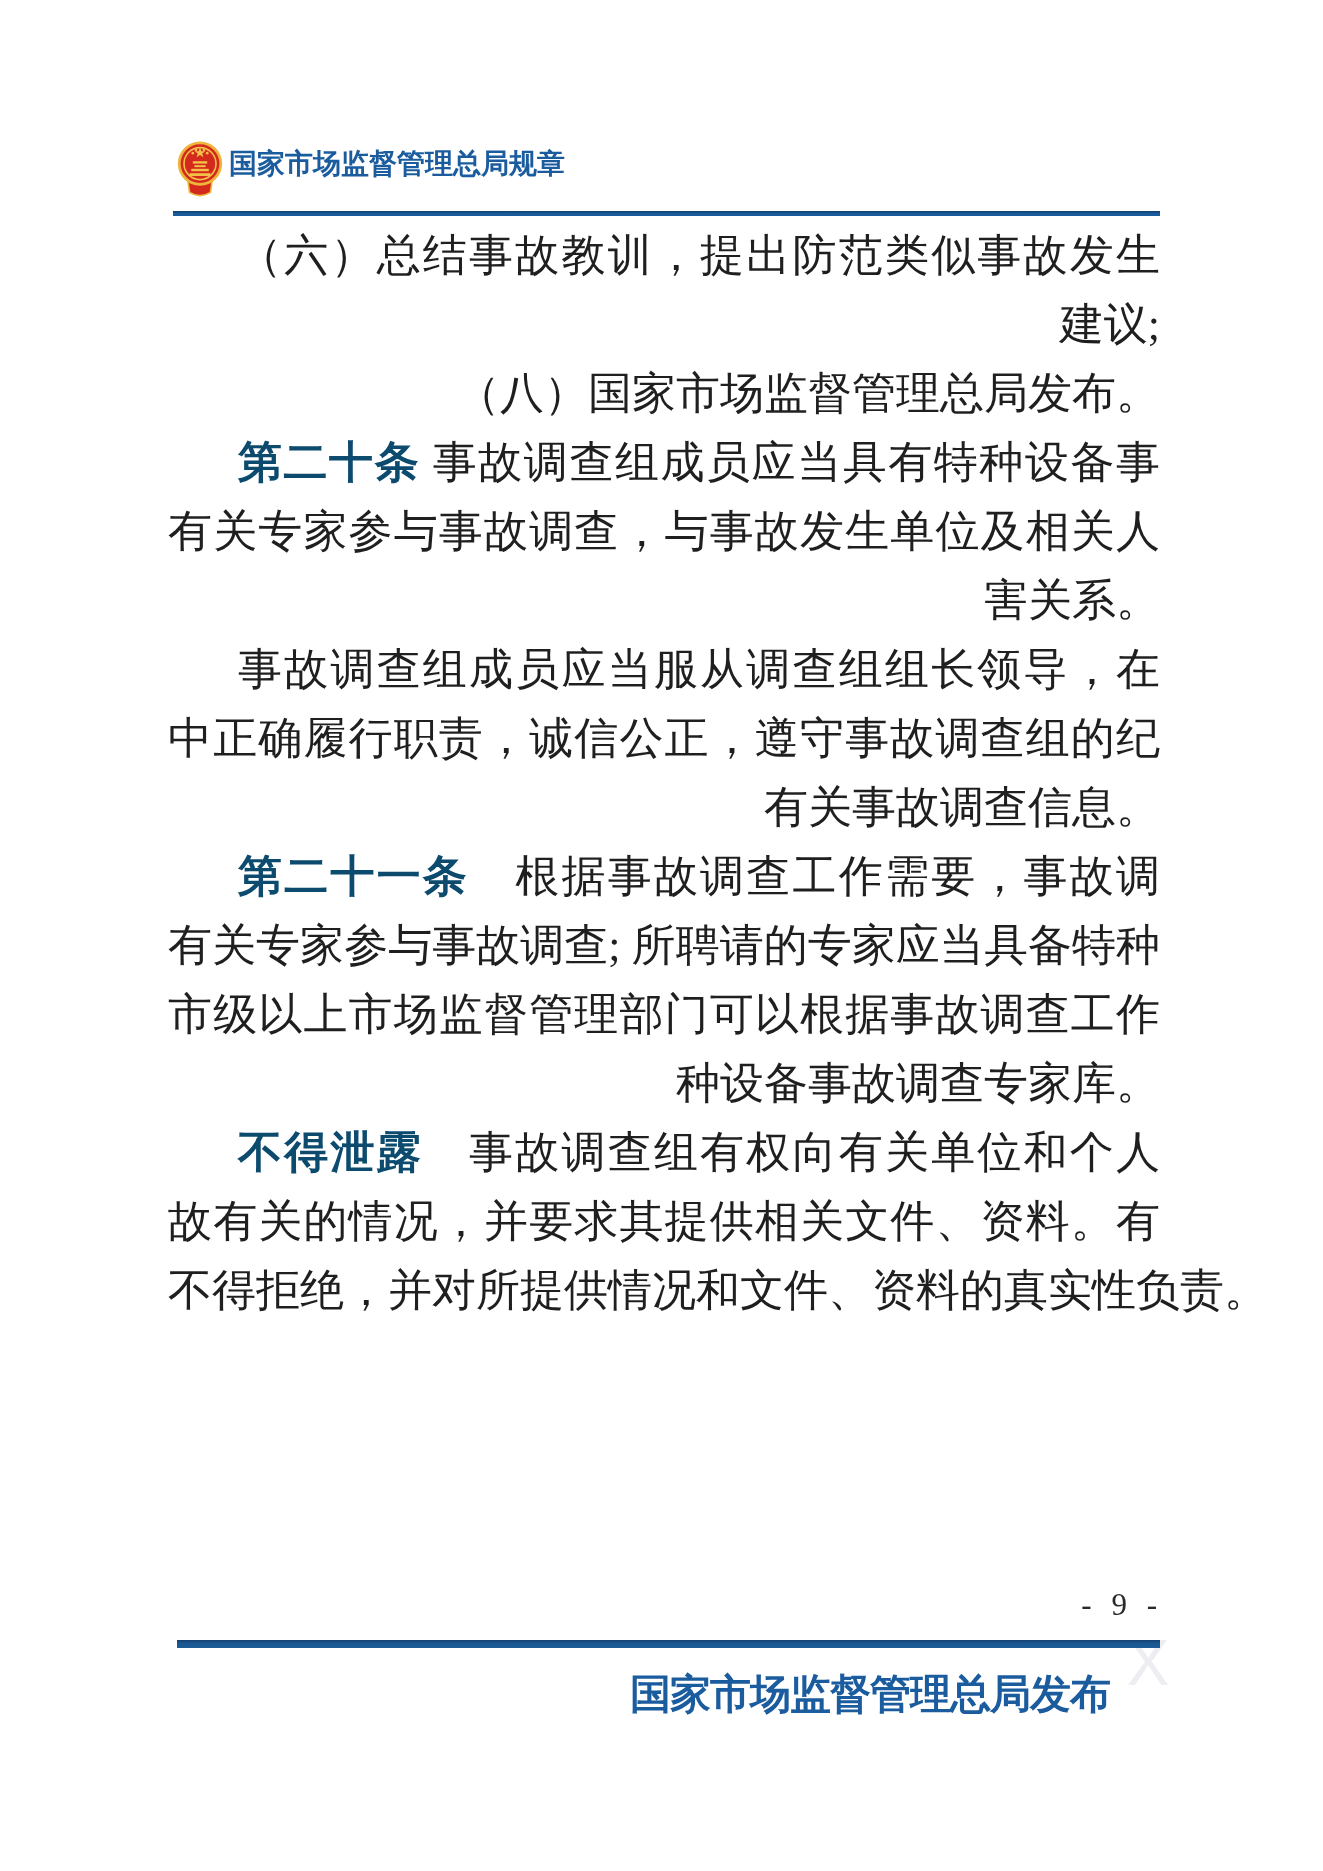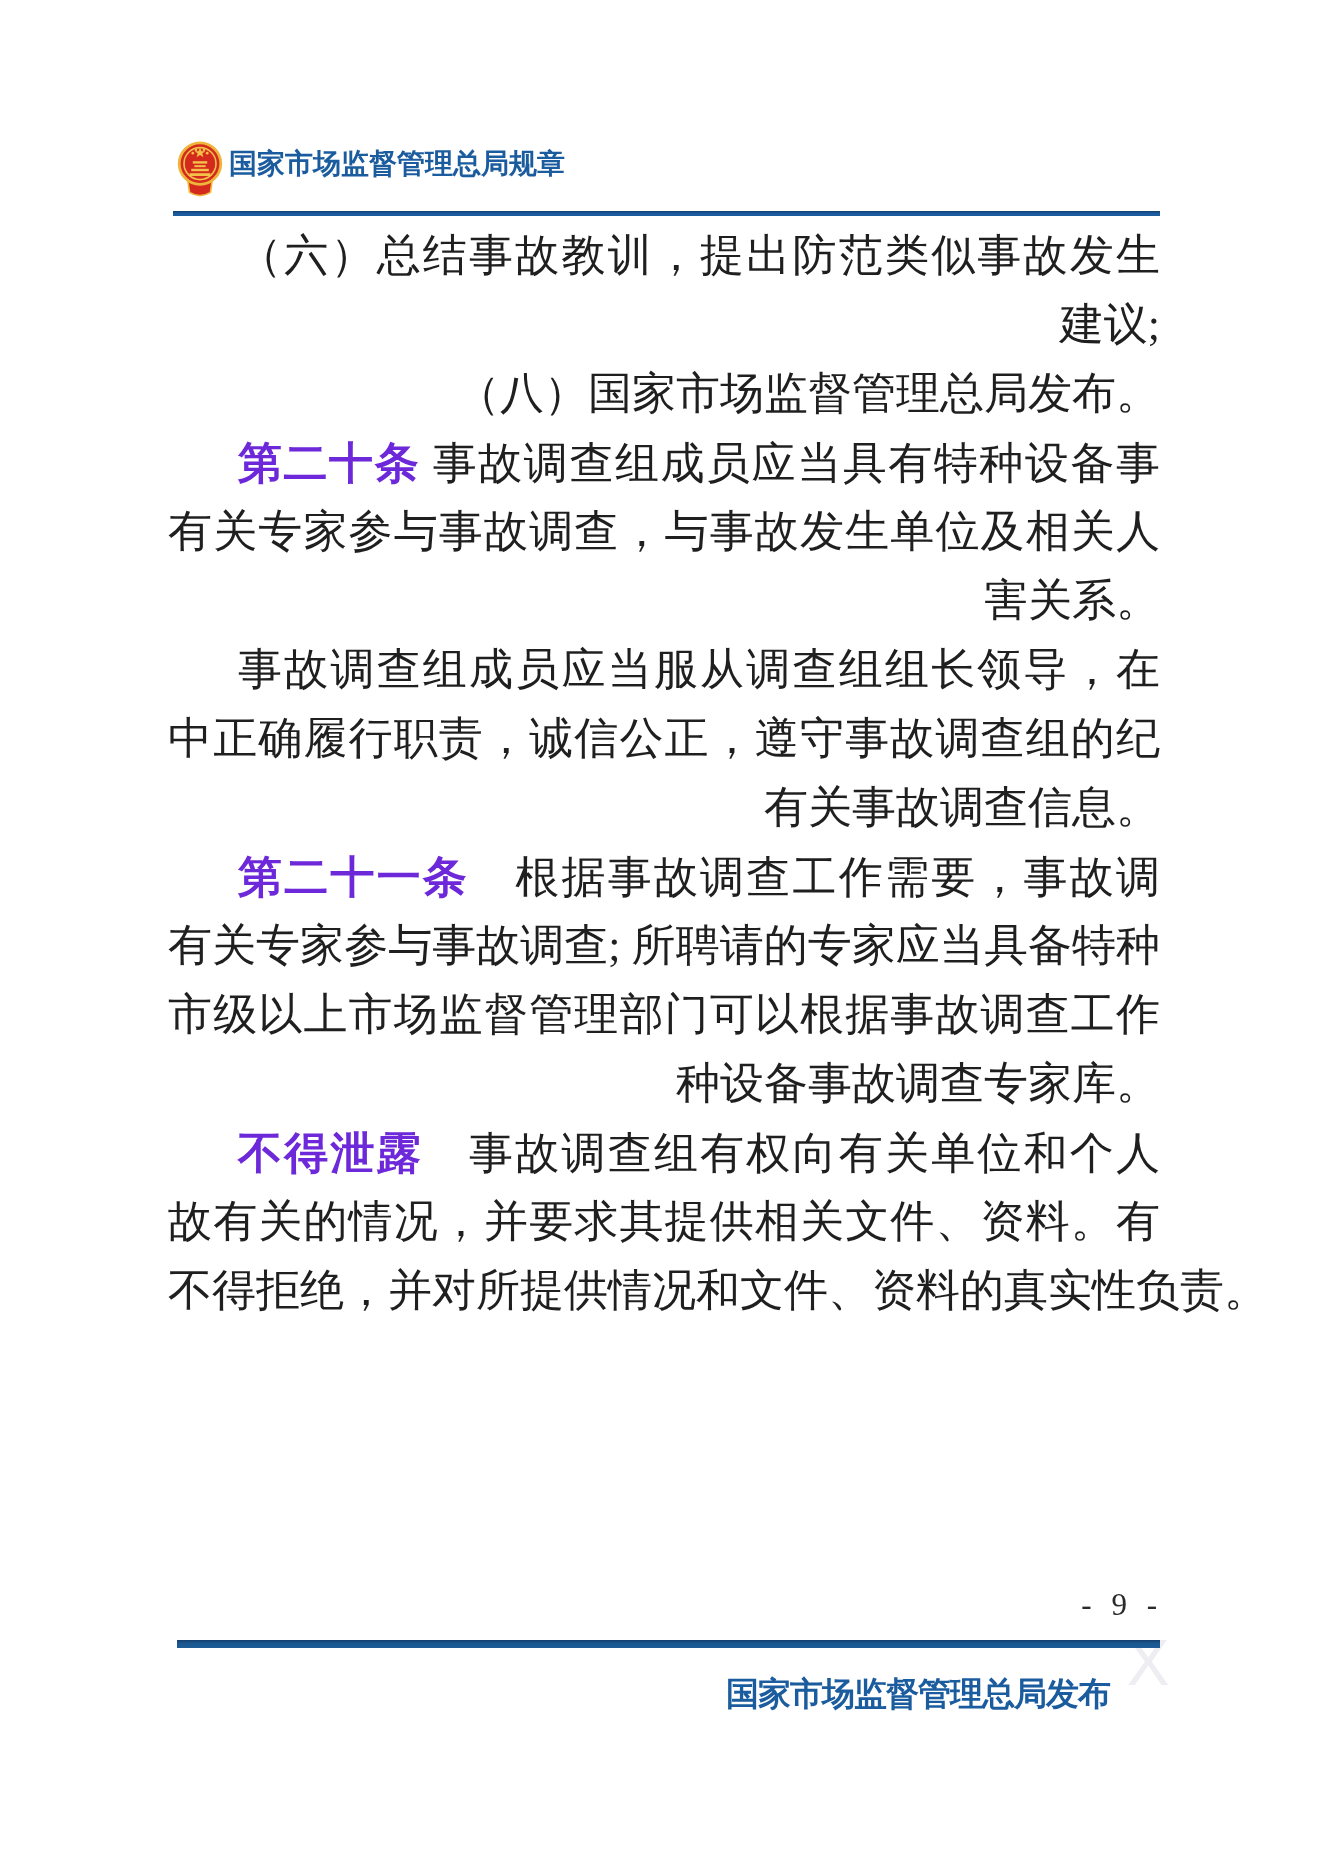--- a/index.html
+++ b/index.html
@@ -27,43 +27,43 @@
   .line{
     height:69px;line-height:69px;white-space:nowrap;
     text-align:right;
   }
   .line.fill{
     white-space:normal;text-align:justify;text-align-last:justify;
     -moz-text-align-last:justify;overflow:hidden;
   }
   .line.indent{text-indent:70px;}
   .article-no{
-    font-family:Liberation Sans, sans-serif;
-    font-weight:700;color:#6d28d9;
+    font-family:Liberation Serif, serif;
+    font-weight:700;color:#0c4a6e;
   }
   
   #watermark-x{
     position:absolute;left:1118px;top:1628px;width:60px;height:70px;
     font-family:"Liberation Sans","DejaVu Sans",sans-serif;
     font-size:64px;line-height:70px;color:#ededf2;z-index:0;
     text-align:center;font-weight:400;
   }
   #page-number{
     position:absolute;left:960px;top:1586px;width:203px;height:38px;
     font-size:31px;line-height:38px;color:#2a2a2a;text-align:right;
     letter-spacing:6px;z-index:1;
   }
   #footer-rule{
     position:absolute;left:177px;top:1640px;width:983px;height:8px;z-index:1;
     background:linear-gradient(180deg,#143f6e 0%,#1a578f 40%,#1d5c98 100%);
   }
   #publisher{
     position:absolute;left:560px;top:1672px;width:550px;height:44px;
     font-family:"Liberation Sans","DejaVu Sans",sans-serif;
-    font-weight:700;font-size:33px;line-height:44px;color:#1b5c9e;
+    font-weight:700;font-size:41px;line-height:44px;color:#1b5c9e;
     text-align:right;letter-spacing:-1px;z-index:1;white-space:nowrap;
   }
 </style>
 </head>
 <body>
 
 <div id="page">
 
   <div id="emblem">
     <svg viewBox="0 0 60 72" width="48" height="58" aria-hidden="true">

